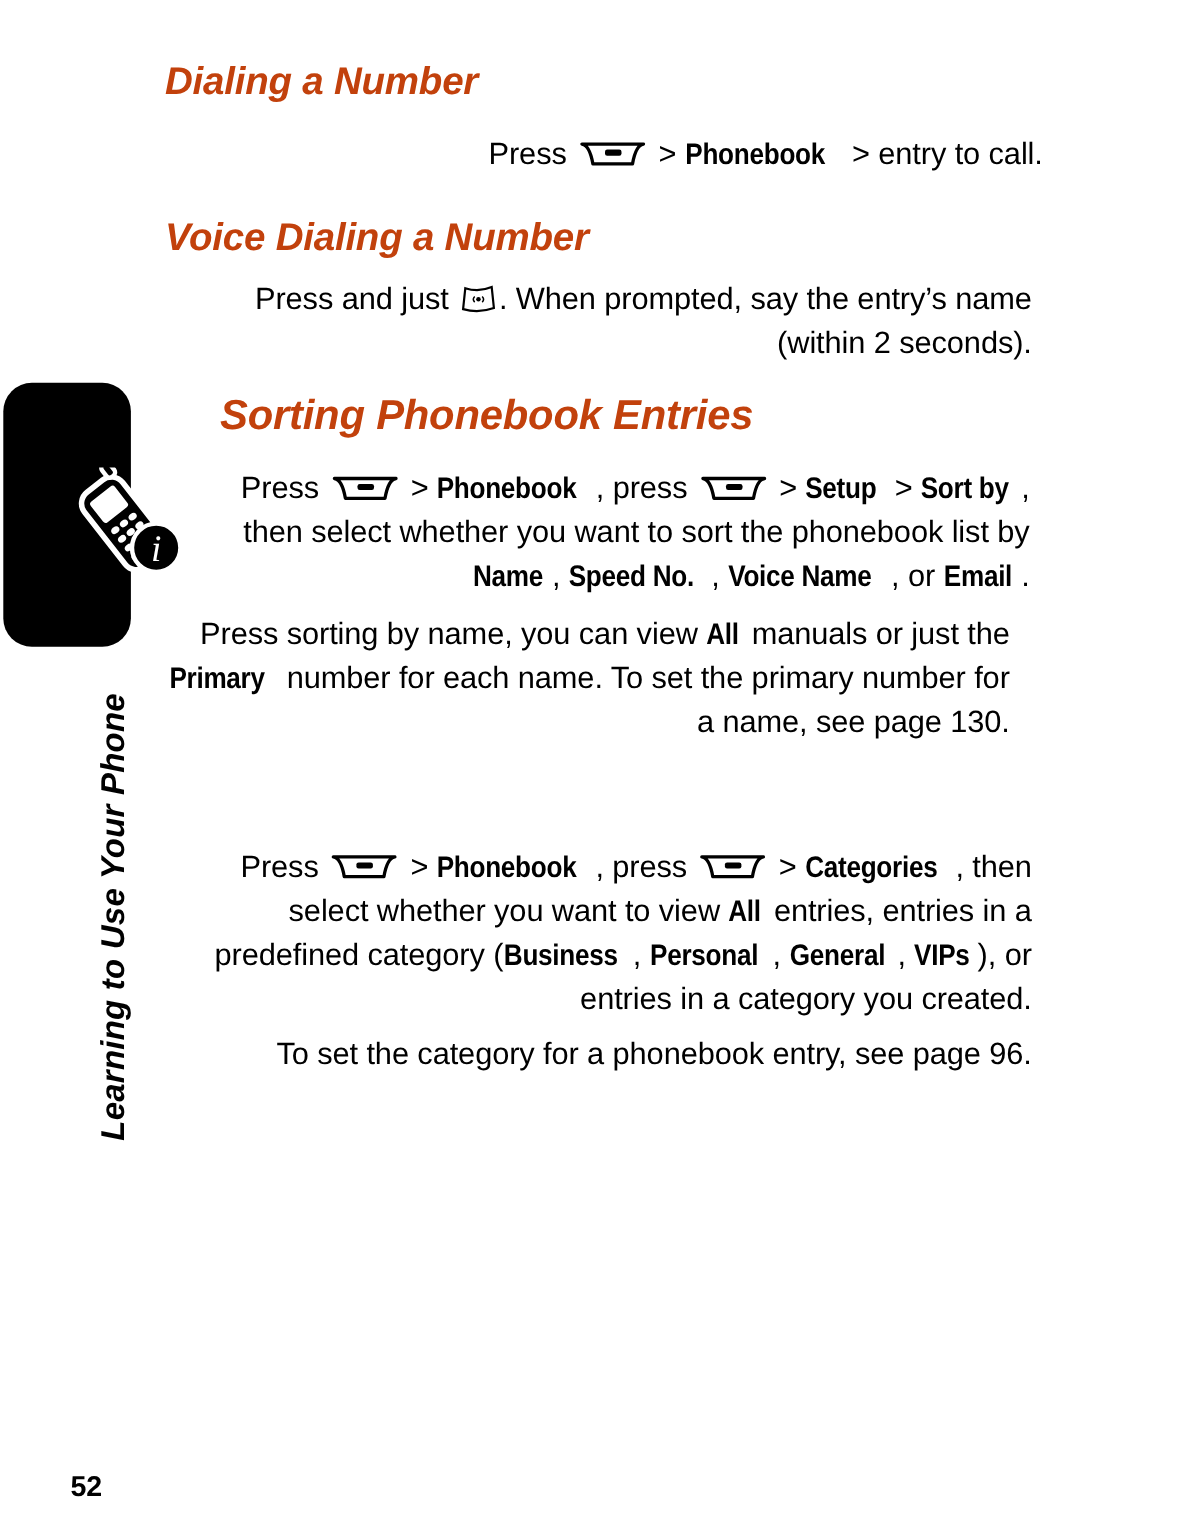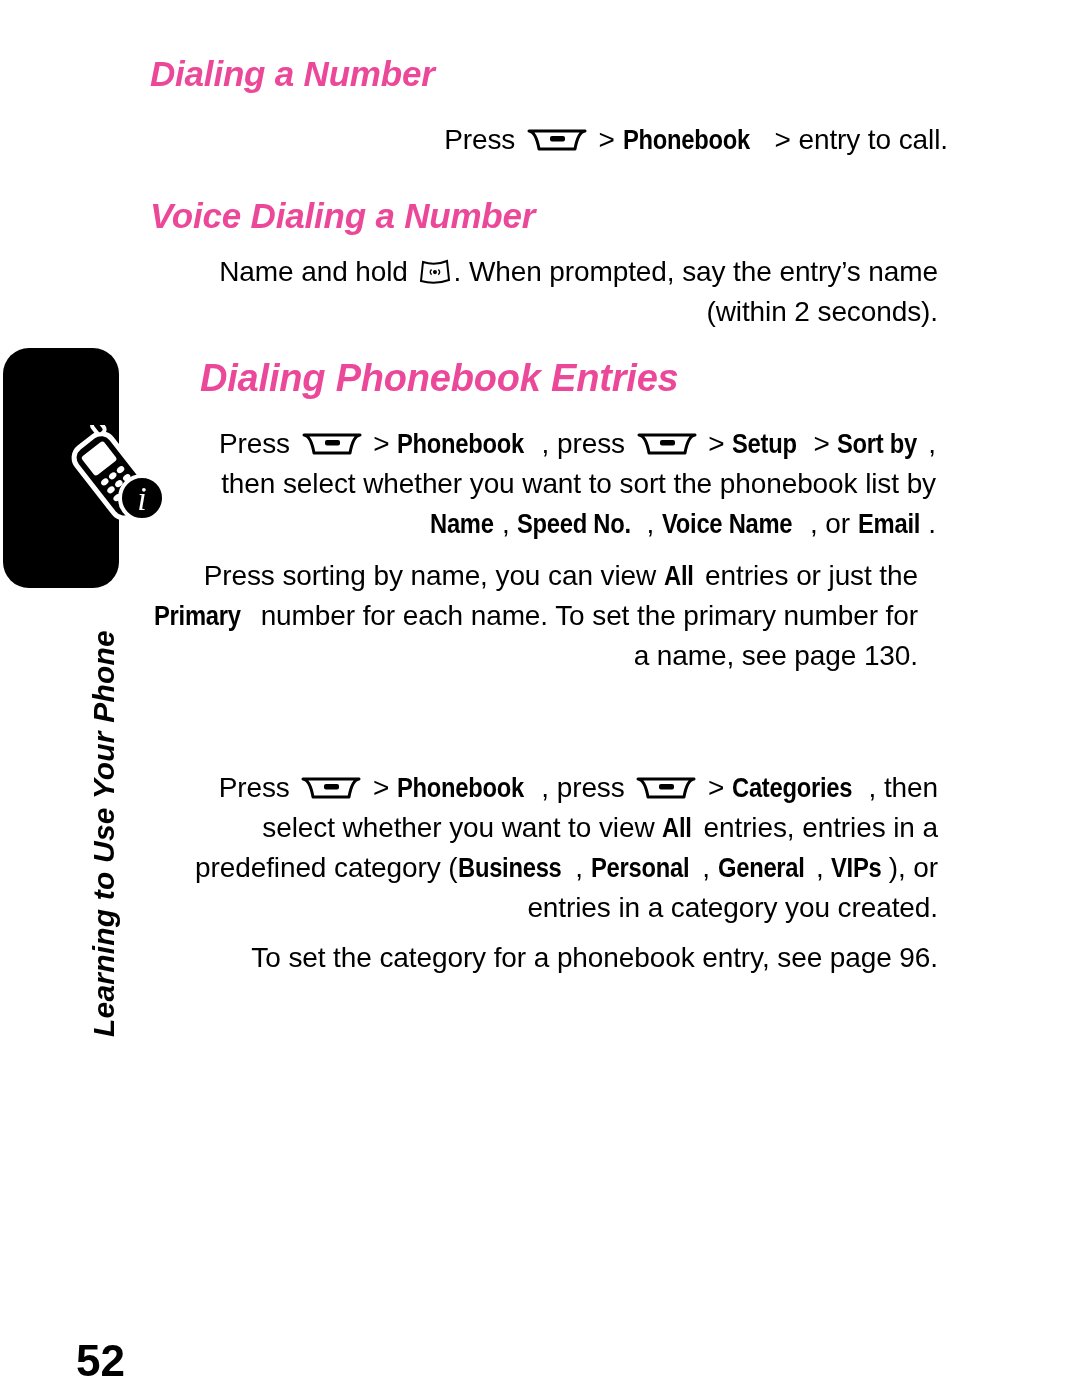--- a/index.html
+++ b/index.html
@@ -57,21 +57,21 @@
     color: #000;
     white-space: nowrap;
   }
 
   h2.heading {
     font-family: "Liberation Sans", sans-serif;
     font-style: italic;
     font-weight: bold;
     font-size: 35px;
     line-height: 1.1;
-    color: #ec4899;
+    color: #c2410c;
     letter-spacing: -0.2px;
   }
   h2.heading.big {
     font-size: 38px;
   }
 
   p.body {
     font-family: "Liberation Sans", sans-serif;
     font-size: 28px;
     line-height: 40px;
@@ -121,25 +121,25 @@
     width: 34px;
     height: 28px;
     vertical-align: -5px;
     margin: 0 2px;
   }
   .key-voice svg { display: block; }
 
   
   .page-number {
     position: absolute;
-    left: 76px;
+    left: 64px;
     top: 1336px;
     font-family: "Liberation Sans", sans-serif;
     font-weight: bold;
-    font-size: 44px;
+    font-size: 26px;
     color: #000;
   }
 
   
   .footer {
     position: absolute;
     left: 6px;
     top: 1374px;
     font-family: "Liberation Serif", serif;
     font-size: 17px;
@@ -195,44 +195,44 @@
   <p class="body blk" id="p-dialing">
     <span>Press </span><span class="key-menu"><svg width="62" height="26" viewBox="0 0 62 26" xmlns="http://www.w3.org/2000/svg">
         <path d="M3 4 Q10 5 13 22 L49 22 Q52 5 59 4 Z" fill="#fff" stroke="#000" stroke-width="3" stroke-linejoin="round"></path>
         <rect x="24" y="9" width="15" height="5.5" rx="2" fill="#000"></rect>
       </svg></span><span> &gt; </span><b class="ui">Phonebook</b><span> &gt; entry to call.</span>
   </p>
 
   <h2 class="heading blk" id="h-voice">Voice Dialing a Number</h2>
 
   <p class="body blk" id="p-voice">
-    <span>Name and hold </span><span class="key-voice"><svg width="34" height="28" viewBox="0 0 34 28" xmlns="http://www.w3.org/2000/svg">
+    <span>Press and just </span><span class="key-voice"><svg width="34" height="28" viewBox="0 0 34 28" xmlns="http://www.w3.org/2000/svg">
         <path d="M5 4 Q17 8 29 3 L31 22 Q17 27 3 23 Z" fill="#fff" stroke="#000" stroke-width="2"></path>
         <g fill="#000" transform="translate(11,9) scale(0.85)">
           <path d="M3 3 Q0 6 3 9" fill="none" stroke="#000" stroke-width="1.6"></path>
           <circle cx="7" cy="6" r="2.4"></circle>
           <path d="M11 3 Q14 6 11 9" fill="none" stroke="#000" stroke-width="1.6"></path>
         </g>
       </svg></span><span>. When prompted, say the entry’s name (within 2 seconds).</span>
   </p>
 
-  <h2 class="heading big blk" id="h-sorting">Dialing Phonebook Entries</h2>
+  <h2 class="heading big blk" id="h-sorting">Sorting Phonebook Entries</h2>
 
   <p class="body blk" id="p-sorting">
     <span>Press </span><span class="key-menu"><svg width="62" height="26" viewBox="0 0 62 26" xmlns="http://www.w3.org/2000/svg">
         <path d="M3 4 Q10 5 13 22 L49 22 Q52 5 59 4 Z" fill="#fff" stroke="#000" stroke-width="3" stroke-linejoin="round"></path>
         <rect x="24" y="9" width="15" height="5.5" rx="2" fill="#000"></rect>
       </svg></span><span> &gt; </span><b class="ui">Phonebook</b><span>, press </span><span class="key-menu"><svg width="62" height="26" viewBox="0 0 62 26" xmlns="http://www.w3.org/2000/svg">
         <path d="M3 4 Q10 5 13 22 L49 22 Q52 5 59 4 Z" fill="#fff" stroke="#000" stroke-width="3" stroke-linejoin="round"></path>
         <rect x="24" y="9" width="15" height="5.5" rx="2" fill="#000"></rect>
       </svg></span><span> &gt; </span><b class="ui">Setup</b><span> &gt; </span><b class="ui">Sort by</b><span>, then select whether you want to sort the phonebook list by </span><b class="ui">Name</b><span>, </span><b class="ui">Speed No.</b><span>, </span><b class="ui">Voice Name</b><span>, or </span><b class="ui">Email</b><span>.</span>
   </p>
 
   <p class="body blk" id="p-sorting2">
-    <span>Press sorting by name, you can view </span><b class="ui">All</b><span> entries or just the </span><b class="ui">Primary</b><span> number for each name. To set the primary number for a name, see page 130.</span>
+    <span>Press sorting by name, you can view </span><b class="ui">All</b><span> manuals or just the </span><b class="ui">Primary</b><span> number for each name. To set the primary number for a name, see page 130.</span>
   </p>
 
 
   <p class="body blk" id="p-viewing">
     <span>Press </span><span class="key-menu"><svg width="62" height="26" viewBox="0 0 62 26" xmlns="http://www.w3.org/2000/svg">
         <path d="M3 4 Q10 5 13 22 L49 22 Q52 5 59 4 Z" fill="#fff" stroke="#000" stroke-width="3" stroke-linejoin="round"></path>
         <rect x="24" y="9" width="15" height="5.5" rx="2" fill="#000"></rect>
       </svg></span><span> &gt; </span><b class="ui">Phonebook</b><span>, press </span><span class="key-menu"><svg width="62" height="26" viewBox="0 0 62 26" xmlns="http://www.w3.org/2000/svg">
         <path d="M3 4 Q10 5 13 22 L49 22 Q52 5 59 4 Z" fill="#fff" stroke="#000" stroke-width="3" stroke-linejoin="round"></path>
         <rect x="24" y="9" width="15" height="5.5" rx="2" fill="#000"></rect>

